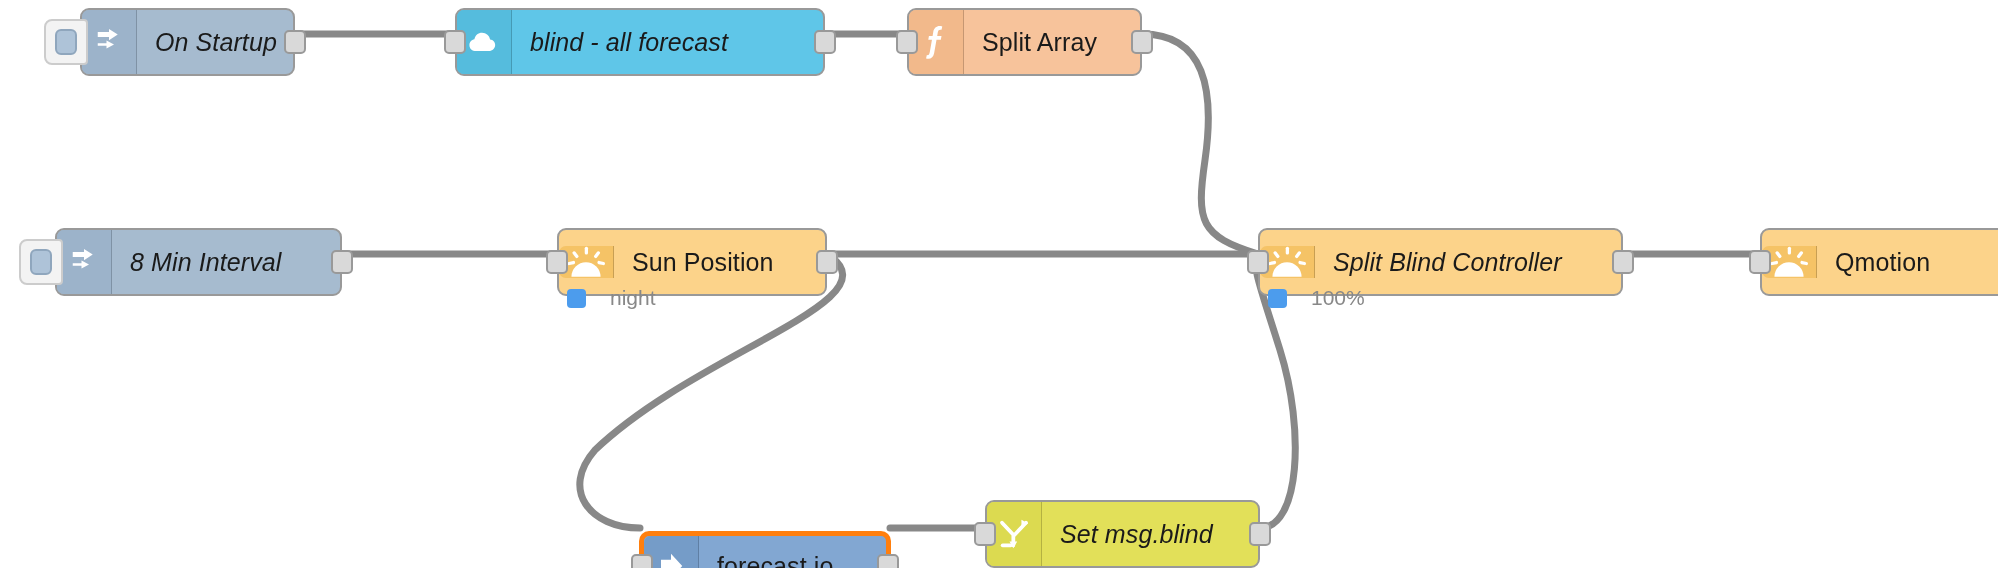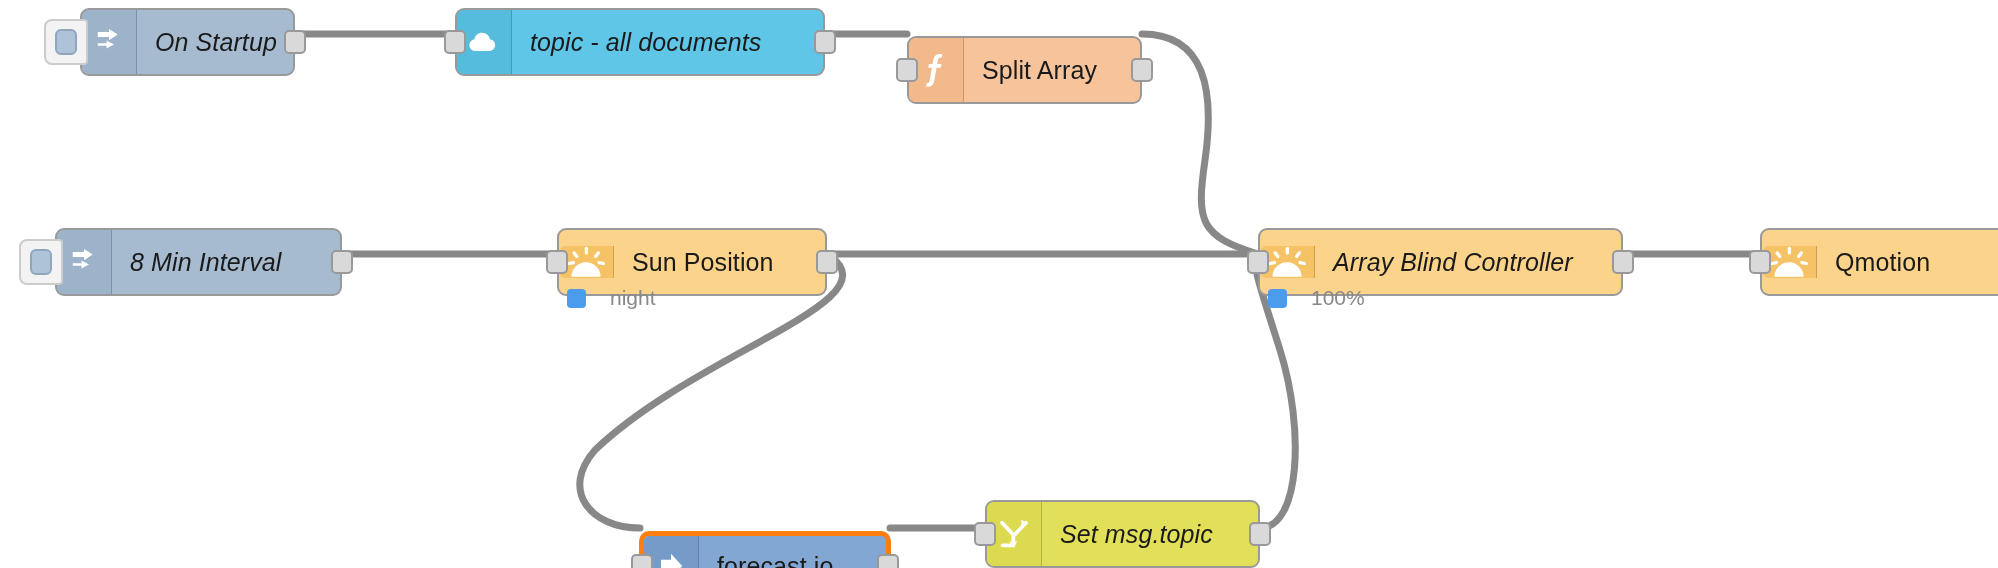--- a/index.html
+++ b/index.html
@@ -127,21 +127,21 @@
     width: 19px;
     height: 19px;
     border-radius: 4px;
     background: #4c9ced;
     display: inline-block;
   }
 
   
   .c-inject   { background: #a6bbcf; }
   .c-couch    { background: #5fc6e8; }
-  .c-function { background: #f7c39b; margin-top: 28px; }
+  .c-function { background: #f7c39b; }
   .c-function .node-icon { background: #f2b98b; }
   .c-sun      { background: #fcd municipality; }
   .c-sun      { background: #fcd38a; align-items: center; }
   .c-sun .node-icon { background: #f5c366; }
   .c-http     { background: #82a7d2; }
   .c-http .node-icon { background: #759cc8; }
   .c-change   { background: #e2e059; }
   .c-change .node-icon { background: #dcda50; }
   .c-inject .node-icon { background: #9cb3ca; }
   .c-couch .node-icon { background: #55bcdd; }
@@ -180,21 +180,21 @@
         <div class="node-label italic">On Startup</div>
         <div class="port out"></div>
       </div>
       <div class="node c-couch" style="left: 455px; top: 8px; width: 370px; background: rgb(95, 198, 232);">
         <div class="node-icon">
           <svg class="glyph" width="34" height="30" viewBox="0 0 28 20">
             <path fill="white" d="M7.5 17.5c-3.2 0-5.5-2.1-5.5-4.9 0-2.4 1.7-4.4 4.1-4.8C6.6 4.6 9.2 2.4 12.4 2.4c3.4 0 6.2 2.4 6.6 5.6 2.4.2 4.2 2.1 4.2 4.5 0 2.6-2.2 5-5.3 5H7.5z"></path>
             <path fill="white" d="M5 13.6c1.6-1.4 3.3-1.1 4.6-.2 1.6 1.1 3.3.7 4.6-.3 1.5-1.2 3.4-1 4.8.3l.6.6H4.5l.5-.4z"></path>
           </svg>
         </div>
-        <div class="node-label italic">topic - all documents</div>
+        <div class="node-label italic">blind - all forecast</div>
         <div class="port in"></div>
         <div class="port out"></div>
       </div>
       <div class="node c-function" style="left: 907px; top: 8px; width: 235px; background: rgb(247, 195, 155);">
         <div class="node-icon">
           <svg class="glyph" width="26" height="34" viewBox="0 0 18 26">
             <path fill="white" d="M13.8 1.1c-3.5-1.1-6.3.6-6.9 4.2L6.4 8.4H3.6l-.5 2.9h2.8l-1.6 9.1c-.4 2.2-1 2.9-2.3 2.6l-.6 2.6c3.3.9 5.6-.7 6.2-4.2l1.8-10.1h3.3l.5-2.9H9.9l.5-2.9c.3-1.7 1.2-2.2 2.8-1.8l.6-2.6z"></path>
           </svg>
         </div>
         <div class="node-label">Split Array</div>
@@ -241,21 +241,21 @@
             <g fill="white">
               <rect x="14" y="0" width="2.6" height="6" rx="1.2"></rect>
               <rect x="5.4" y="3.2" width="2.6" height="6" rx="1.2" transform="rotate(-38 6.7 6.2)"></rect>
               <rect x="22.4" y="3.2" width="2.6" height="6" rx="1.2" transform="rotate(38 23.7 6.2)"></rect>
               <rect x="0.4" y="11.5" width="6" height="2.6" rx="1.2" transform="rotate(-12 3.4 12.8)"></rect>
               <rect x="24" y="11.5" width="6" height="2.6" rx="1.2" transform="rotate(12 27 12.8)"></rect>
               <path d="M3.5 23.6a11.5 11.5 0 0 1 23 0z"></path>
             </g>
           </svg>
         </div>
-        <div class="node-label italic">Array Blind Controller</div>
+        <div class="node-label italic">Split Blind Controller</div>
         <div class="port in"></div>
         <div class="port out"></div>
       </div>
       <div class="status" style="left: 1268px; top: 286px;">
         <span class="dot" style="background: rgb(76, 156, 237);"></span>
         <span>100%</span>
       </div>
       <div class="node c-sun" style="left: 1760px; top: 228px; width: 260px; background: rgb(252, 211, 138);">
         <div class="node-icon">
           <svg class="glyph" width="38" height="32" viewBox="0 0 30 24">
@@ -287,19 +287,19 @@
           <svg class="glyph" width="32" height="32" viewBox="0 0 24 24">
             <g fill="none" stroke="white" stroke-width="2.8" stroke-linecap="round" stroke-linejoin="round">
               <path d="M3 3.5 L11.5 12.5 L11.5 20.5"></path>
               <path d="M21 3.5 L12.5 12.5"></path>
               <path d="M3.5 20.5 L9.5 20.5"></path>
             </g>
             <path fill="white" d="M17.6 1.4 L22.6 4.2 L17.6 7.0 z"></path>
             <path fill="white" d="M14.4 17.6 L11.5 22.6 L8.6 17.6 z"></path>
           </svg>
         </div>
-        <div class="node-label italic">Set msg.topic</div>
+        <div class="node-label italic">Set msg.blind</div>
         <div class="port in"></div>
         <div class="port out"></div>
       </div>
     </div>
 
 </div>
 
 </body></html>

